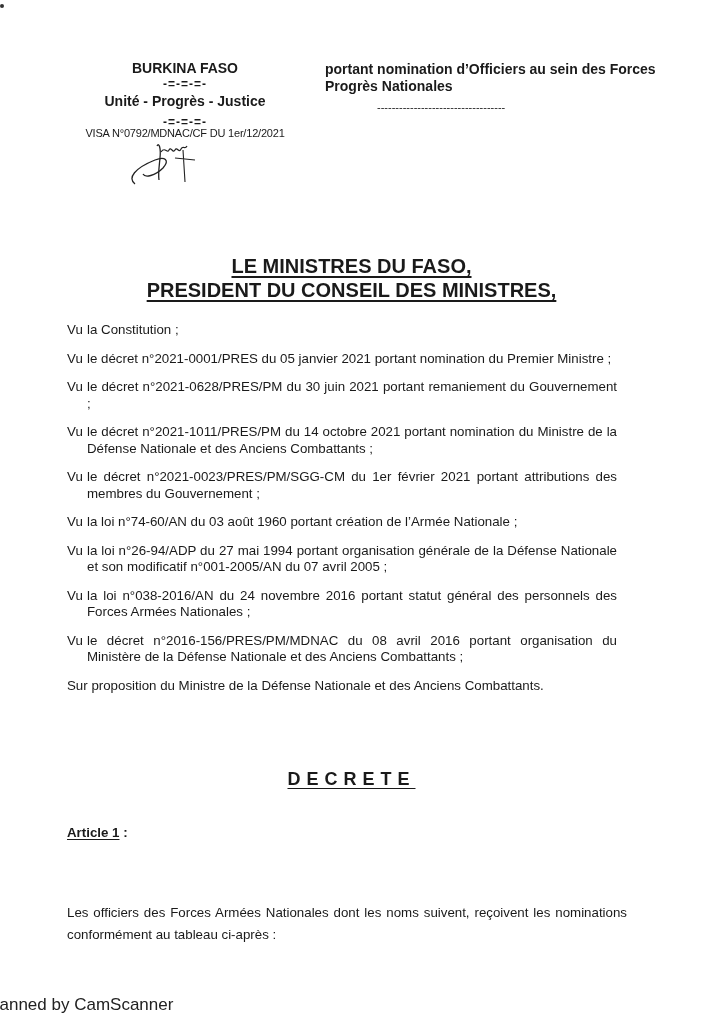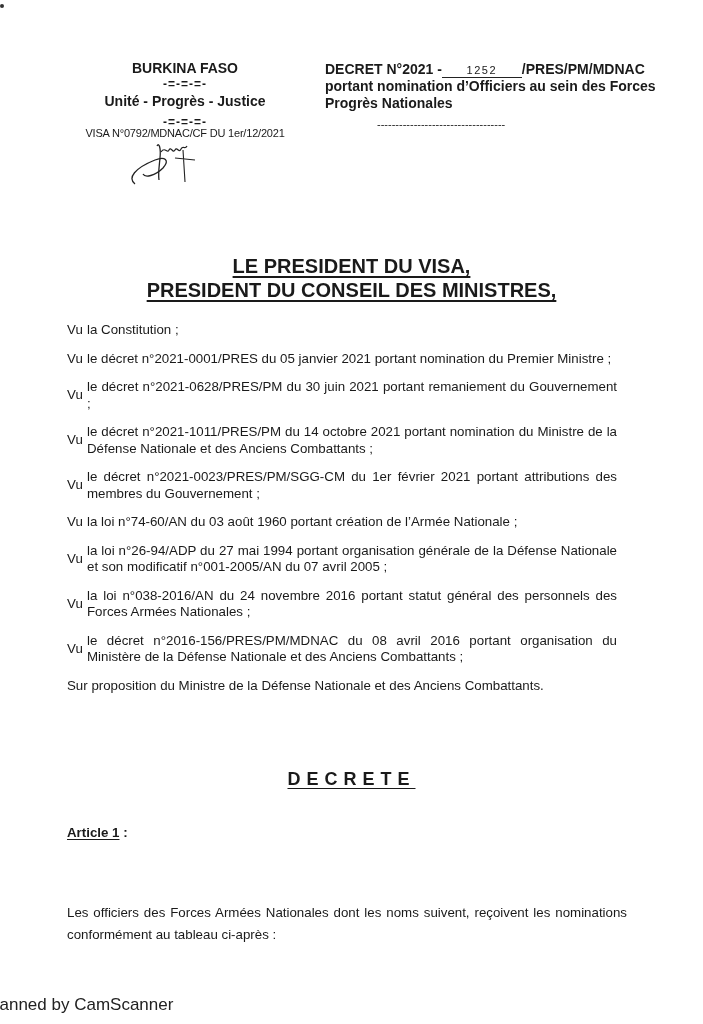--- a/index.html
+++ b/index.html
@@ -18,21 +18,21 @@
   .signature { position: absolute; left: 125px; top: 138px; width: 80px; height: 50px; }
 
   .header-right { position: absolute; left: 325px; top: 61px; width: 340px; font-weight: bold; font-size: 14px; line-height: 17px; }
   .decree-num-field { display: inline-block; width: 80px; border-bottom: 1px solid #222; text-align: center; font-weight: normal; font-size: 11px; letter-spacing: 1.5px; line-height: 13px; }
   .header-right .dashes { margin: 4px 0 0 52px; font-size: 11px; letter-spacing: 0px; font-weight: normal; }
 
   .title-block { position: absolute; left: 0; width: 703px; top: 254px; text-align: center; font-weight: bold; font-size: 20px; line-height: 24px; }
   .title-block span { text-decoration: underline; text-underline-offset: 3px; }
 
   .considerations { position: absolute; left: 67px; top: 322px; width: 550px; font-size: 13.3px; line-height: 16.5px; }
-  .vu-item { display: flex; margin-bottom: 12px; align-items: center; }
+  .vu-item { display: flex; margin-bottom: 12px; }
   .vu-item .vu { width: 18px; flex: 0 0 18px; }
   .vu-item .txt { flex: 1; text-align: justify; padding-left: 2px; }
   .proposal { margin-top: 7px; }
 
   .decrete-title { position: absolute; left: 0; width: 703px; top: 769px; text-align: center; font-weight: bold; font-size: 18px; letter-spacing: 6px; }
   .decrete-title span { text-decoration: underline; text-underline-offset: 3px; }
 
   .article { position: absolute; left: 67px; top: 822px; width: 560px; font-size: 13.3px; line-height: 22px; display: flex; flex-direction: column; }
   .article .label { flex: 0 0 80px; font-weight: bold; }
   .article .label u { text-underline-offset: 2px; }
@@ -54,29 +54,26 @@
 </div>
 
 <svg class="signature" viewBox="0 0 80 50">
   <path d="M10 46 C 2 40, 10 30, 30 22 C 40 18, 45 22, 38 30 C 30 38, 20 40, 18 36" fill="none" stroke="#222" stroke-width="1.3"></path>
   <path d="M32 8 C 34 4, 36 10, 35 20 C 34 30, 33 36, 34 42" fill="none" stroke="#222" stroke-width="1.3"></path>
   <path d="M36 14 C 40 8, 42 16, 44 12 C 46 8, 48 16, 50 12 C 52 8, 54 16, 56 11 C 58 7, 60 12, 62 8" fill="none" stroke="#222" stroke-width="1.2"></path>
   <path d="M50 20 L 70 22 M 58 12 L 60 44" fill="none" stroke="#222" stroke-width="1.1"></path>
 </svg>
 
 <div class="header-right doc-font">
-  <div>
-    <span>DECRET N°2021 -</span><span class="decree-num-field">1252</span><span>/PRES/PM/MDNAC</span>
-  </div>
   <div>portant nomination d’Officiers au sein des Forces Progrès Nationales</div>
   <div class="dashes">-----------------------------------</div>
 </div>
 
 <div class="title-block doc-font">
-  <div><span>LE PRESIDENT DU VISA,</span></div>
+  <div><span>LE MINISTRES DU FASO,</span></div>
   <div><span>PRESIDENT DU CONSEIL DES MINISTRES,</span></div>
 </div>
 
 <div class="considerations doc-font">
   <div class="vu-item">
       <span class="vu">Vu</span>
       <span class="txt">la Constitution ;</span>
     </div>
   <div class="vu-item">
       <span class="vu">Vu</span>

